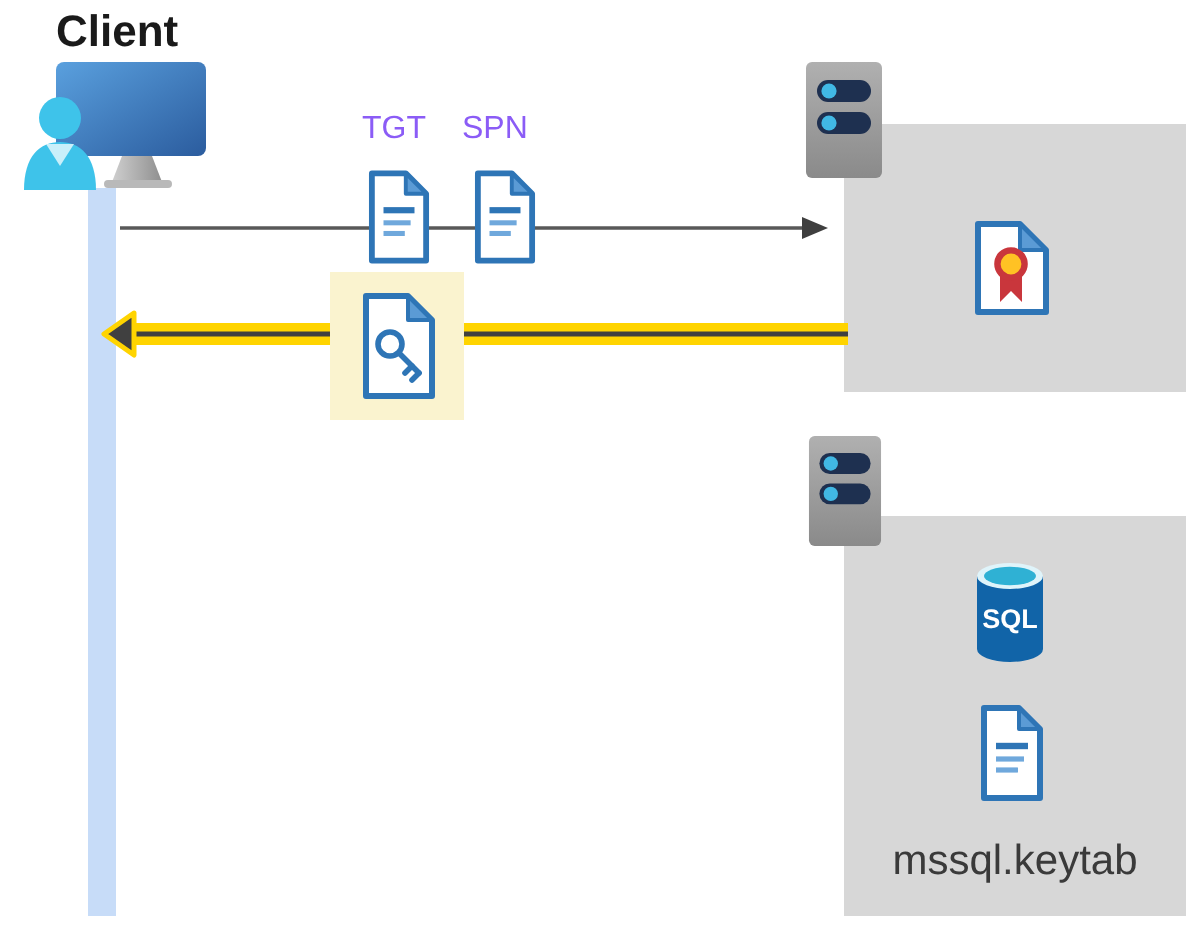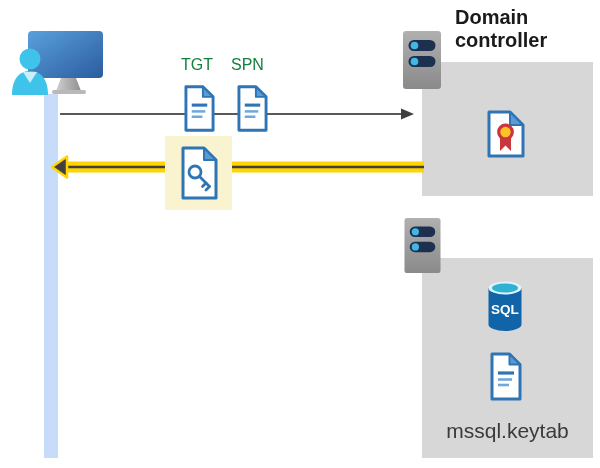--- a/index.html
+++ b/index.html
@@ -5,37 +5,38 @@
   html,body{margin:0;padding:0;background:#ffffff;}
   .stage{
     position:relative;width:600px;height:468px;background:#ffffff;overflow:hidden;
     font-family:"Liberation Sans", sans-serif;
   }
   .abs{position:absolute;}
   .title{font-weight:bold;color:#1a1a1a;}
   .client-title{left:28px;top:3px;font-size:22px;z-index:5;}
   .dc-title{left:455px;top:6px;font-size:20px;line-height:1.15;width:118px;z-index:5;}
   .linux-title{left:457px;top:227px;font-size:20px;white-space:nowrap;z-index:5;}
-  .ticket-label{font-size:16px;color:#15803d;z-index:5;}
+  .ticket-label{font-size:16px;color:#8b5cf6;z-index:5;}
   .tgt-label{left:181px;top:56px;}
   .spn-label{left:231px;top:56px;text-align:center;}
   .keytab-label{left:422px;top:419px;width:171px;text-align:center;font-size:21px;color:#3a3a3a;z-index:5;}
   .panel{background:#d7d7d7;z-index:1;}
   .dc-panel{left:422px;top:62px;width:171px;height:134px;}
   .linux-panel{left:422px;top:258px;width:171px;height:200px;}
   .timeline{left:44px;top:94px;width:14px;height:364px;background:#c7dcf8;z-index:1;}
   .arrow{z-index:2;}
   .highlight{left:165px;top:136px;width:67px;height:74px;background:#faf3cf;z-index:3;}
   .icon{z-index:4;}
 </style>
 </head>
 <body>
 
 <div class="stage">
 
+  <div class="abs title client-title">Client</div>
 
   <svg class="abs icon" style="left:10px;top:30px;" width="102" height="66" viewBox="0 0 102 66">
     <defs>
       <linearGradient id="gMon" x1="0" y1="0" x2="1" y2="1">
         <stop offset="0" stop-color="#5AA0DE"></stop>
           <stop offset="1" stop-color="#2B5C9E"></stop>
       </linearGradient>
       <linearGradient id="gStand" x1="0" y1="0" x2="1" y2="0">
         <stop offset="0" stop-color="#CFCFCF"></stop>
           <stop offset="1" stop-color="#8F8F8F"></stop>
@@ -101,21 +102,20 @@
           <stop offset="1" stop-color="#8A8A8A"></stop>
       </linearGradient>
     </defs>
     <rect x="0" y="0" width="38" height="58" rx="3" fill="url(#gSrv1)"></rect>
     <rect x="5.5" y="9" width="27" height="11" rx="5.5" fill="#1E3050"></rect>
     <circle cx="11.5" cy="14.5" r="3.8" fill="#41B8E4"></circle>
     <rect x="5.5" y="25" width="27" height="11" rx="5.5" fill="#1E3050"></rect>
     <circle cx="11.5" cy="30.5" r="3.8" fill="#41B8E4"></circle>
   </svg>
 
-  <div class="abs title dc-title">Domain controller</div>
 
   <svg class="abs icon" style="left:487px;top:110px;" width="38" height="48" viewBox="0 0 38 48">
     <path d="M2 2 H23 L36 15 V46 H2 Z" fill="#FFFFFF" stroke="#2E75B6" stroke-width="3" stroke-linejoin="round"></path>
     <path d="M23 2 V15 H36 Z" fill="#5B9BD5" stroke="#2E75B6" stroke-width="2" stroke-linejoin="round"></path>
     <path d="M13 28 L13 41 L18.5 35.5 L24 41 L24 28 Z" fill="#C9363C"></path>
     <circle cx="18.5" cy="22" r="6.8" fill="#FFC224" stroke="#C9363C" stroke-width="3.2"></circle>
   </svg>
 
   <div class="abs panel linux-panel"></div>
 

